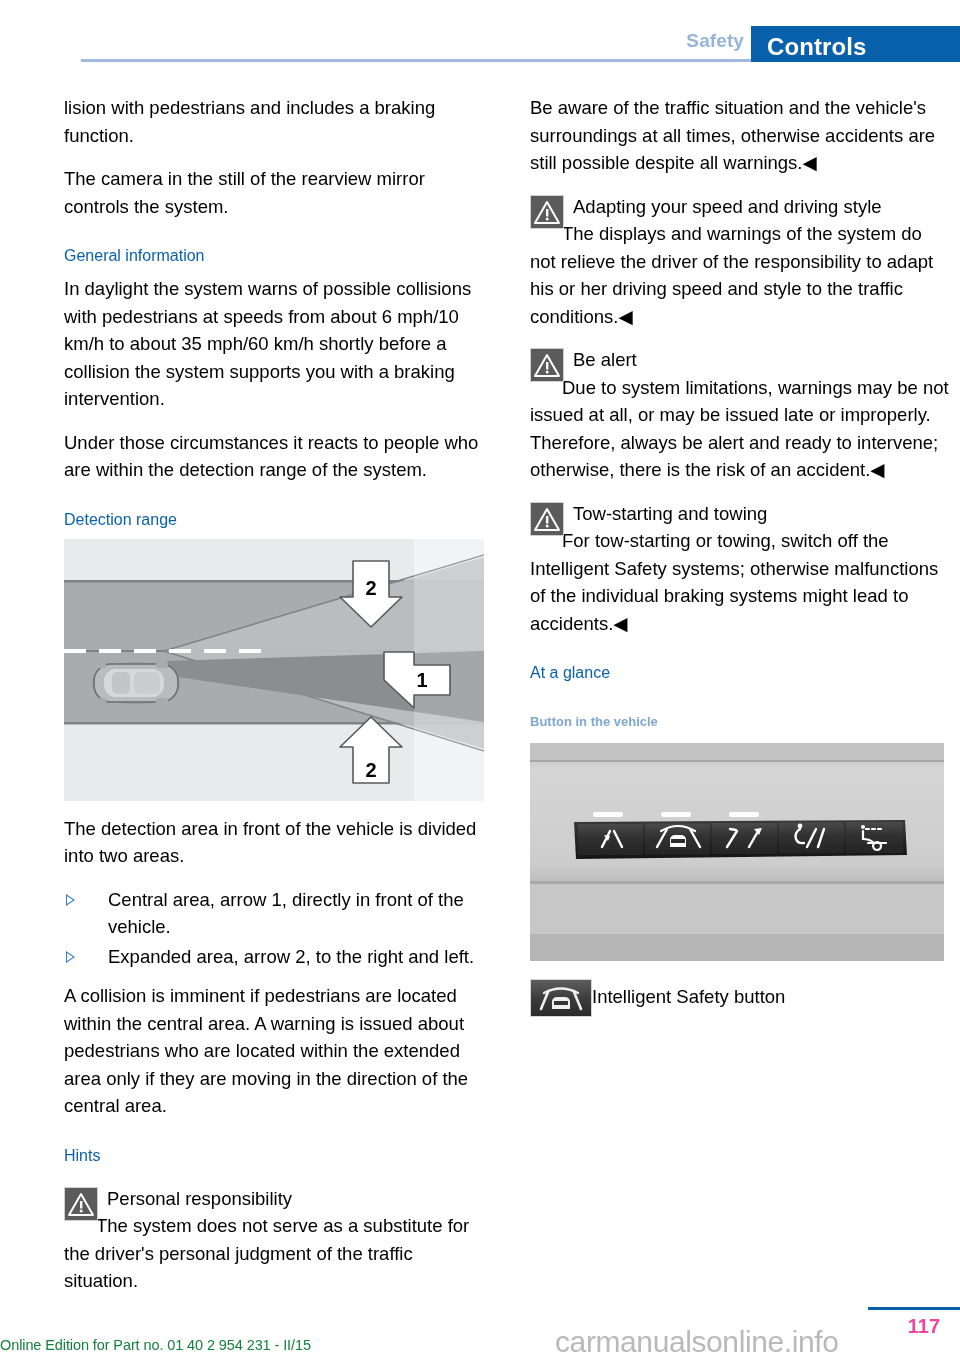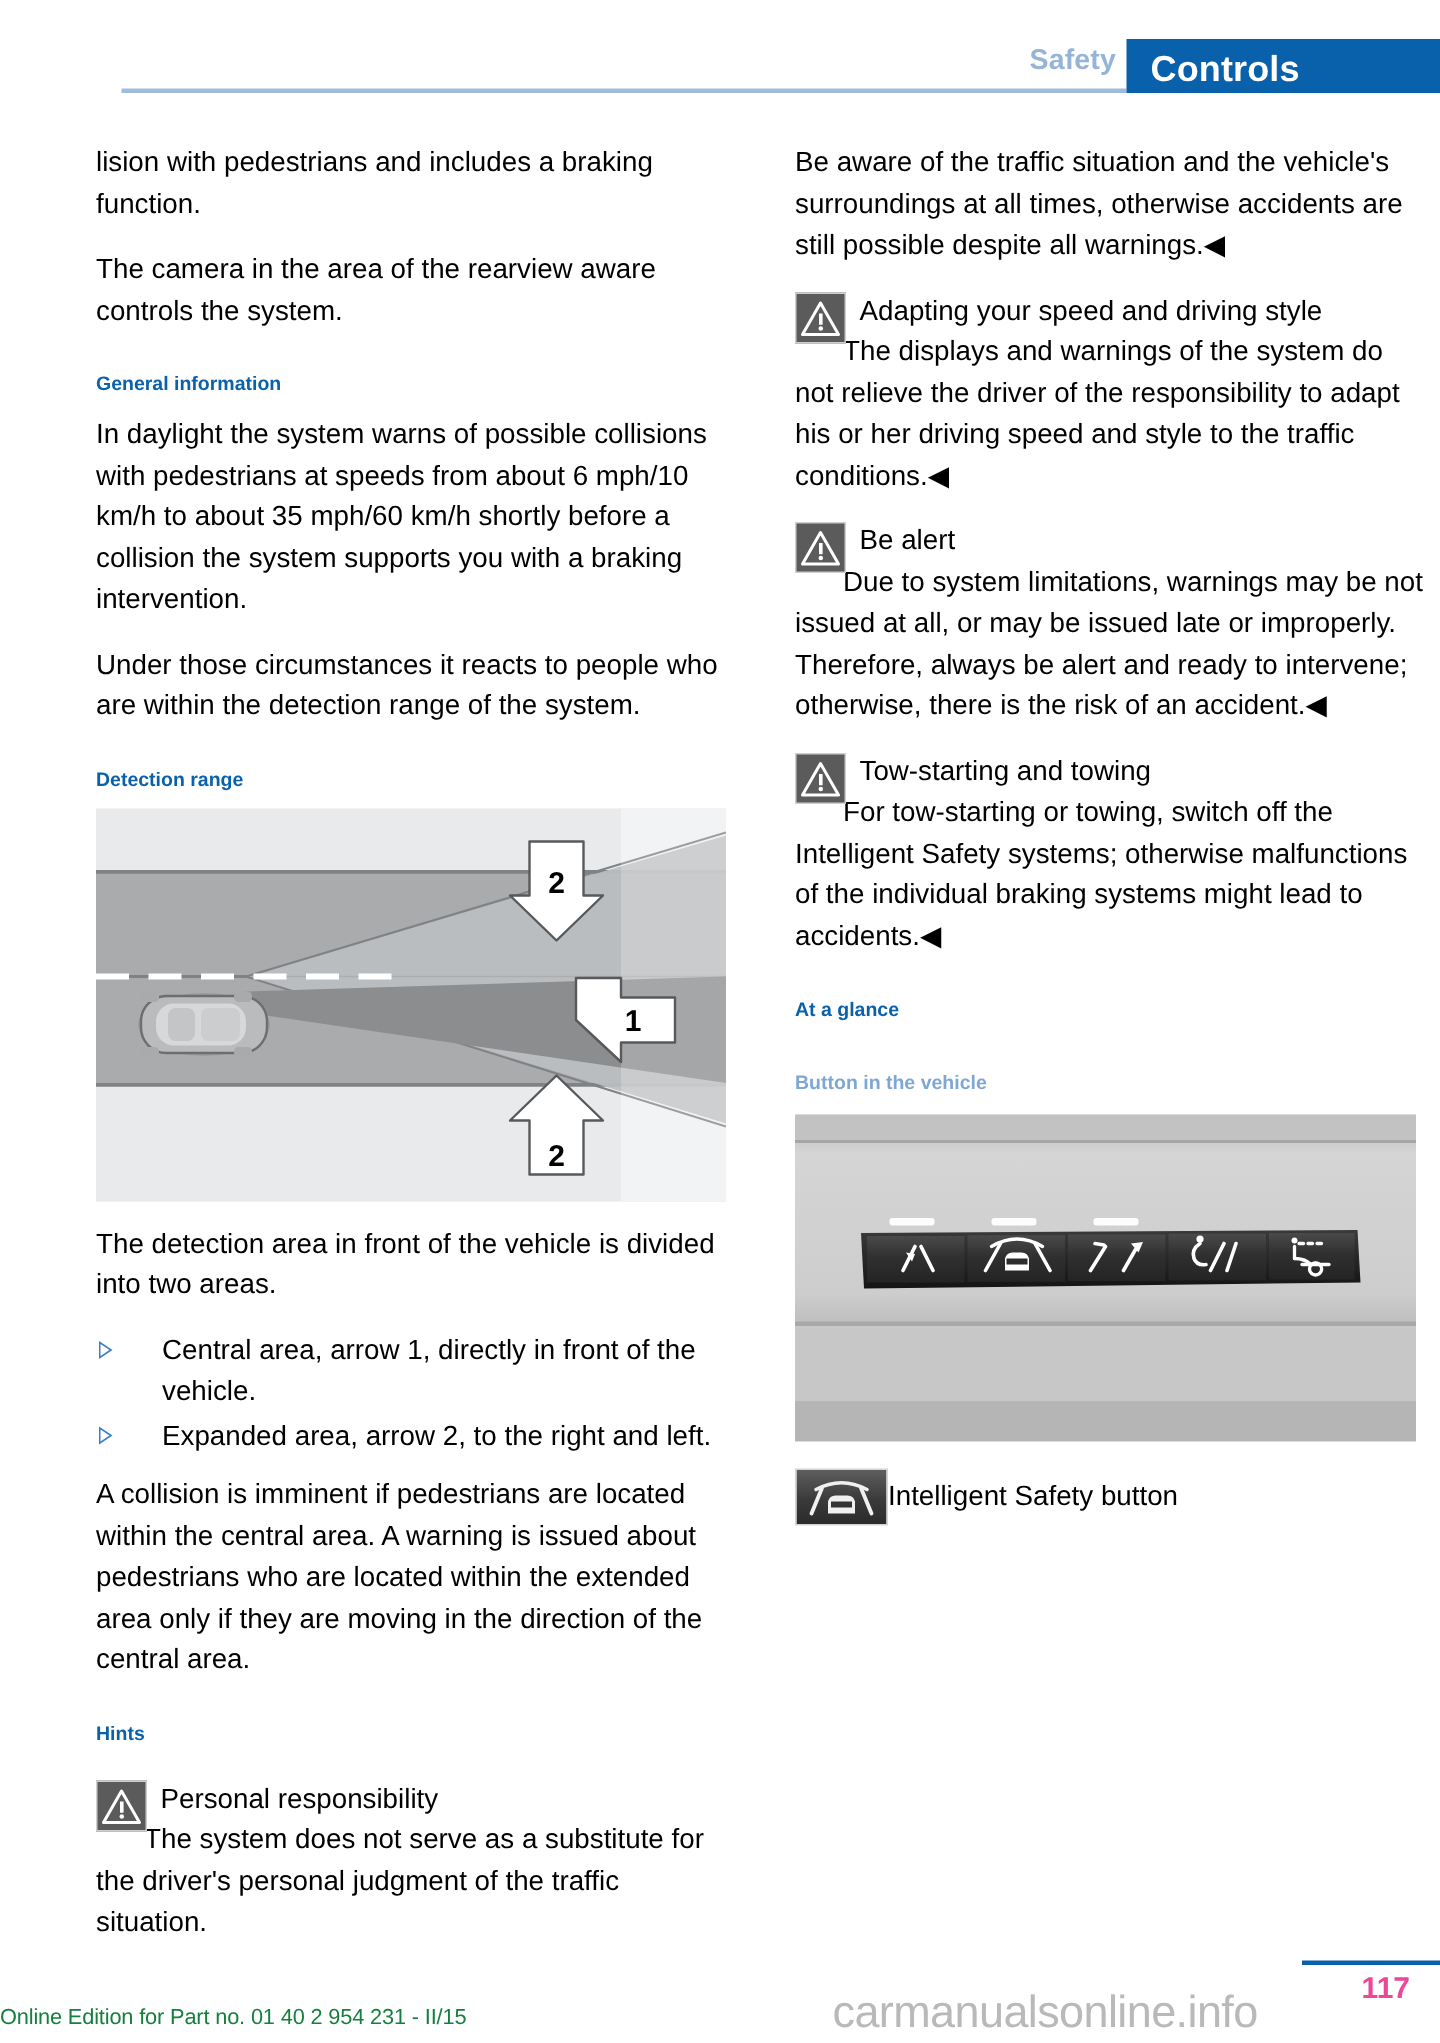--- a/index.html
+++ b/index.html
@@ -68,22 +68,22 @@
   .col-right { left: 530px; }
 
   p.body {
     margin: 0 0 16px 0;
     font-size: 18.5px;
     line-height: 27.5px;
   }
 
   h2.h-major {
     margin: 22px 0 6px 0;
-    font-size: 13px;
-    font-weight: bold;
+    font-size: 16px;
+    font-weight: normal;
     color: #0a61ab;
     line-height: 27px;
   }
   h3.h-minor {
     margin: 22px 0 8px 0;
     font-size: 13px;
     font-weight: bold;
     color: #7fa7d2;
     line-height: 27px;
   }
@@ -236,21 +236,21 @@
   <div class="header-rule"></div>
   <div class="header-chapter">Safety</div>
   <div class="header-tab">
     <div class="header-tab-label">Controls</div>
   </div>
 </div>
 
 <div class="col col-left">
 
   <p class="body">lision with pedestrians and includes a braking function.</p>
-  <p class="body">The camera in the area of the rearview aware controls the system.</p>
+  <p class="body">The camera in the still of the rearview mirror controls the system.</p>
 
   <h2 class="h-major">General information</h2>
   <p class="body">In daylight the system warns of possible collisions with pedestrians at speeds from about 6 mph/10 km/h to about 35 mph/60 km/h shortly before a collision the system supports you with a braking intervention.</p>
   <p class="body">Under those circumstances it reacts to people who are within the detection range of the system.</p>
 
   <h2 class="h-major">Detection range</h2>
 
   <div class="figure-detection">
     <svg width="420" height="262" viewBox="0 0 420 262" xmlns="http://www.w3.org/2000/svg">
 

